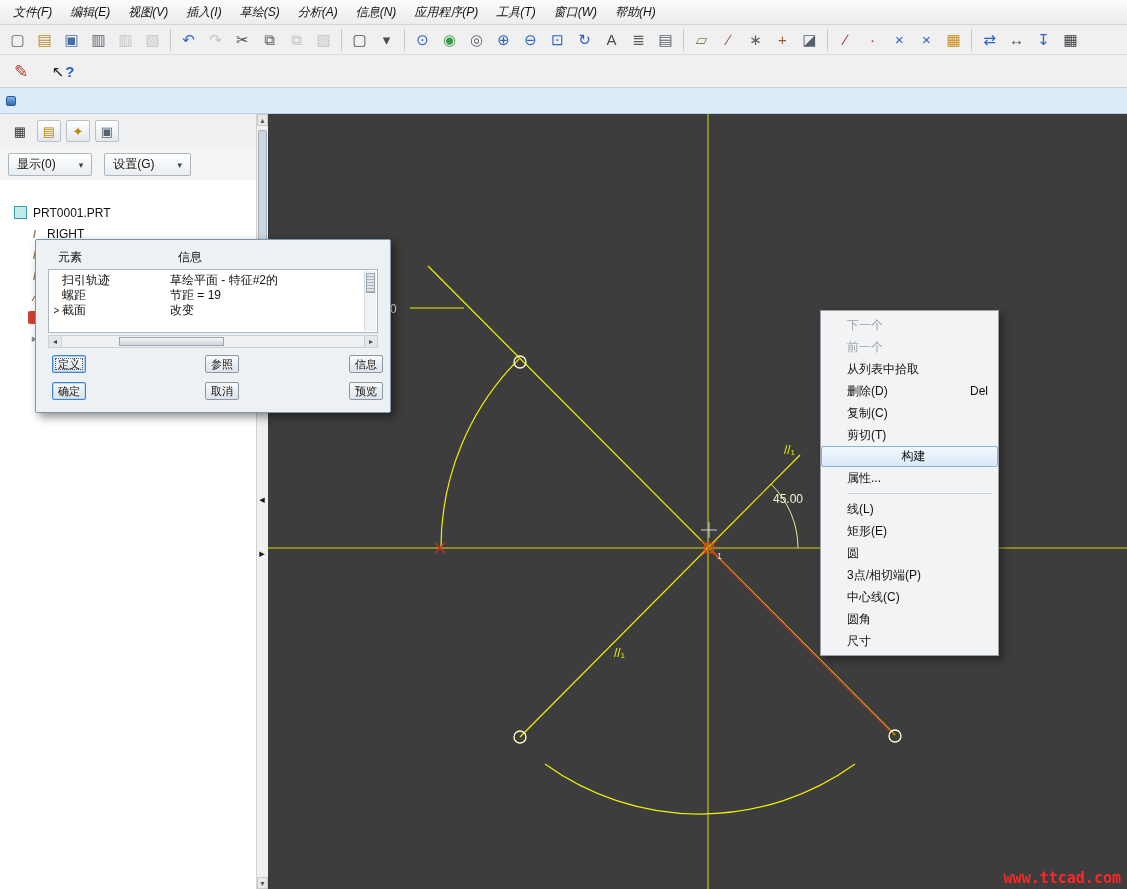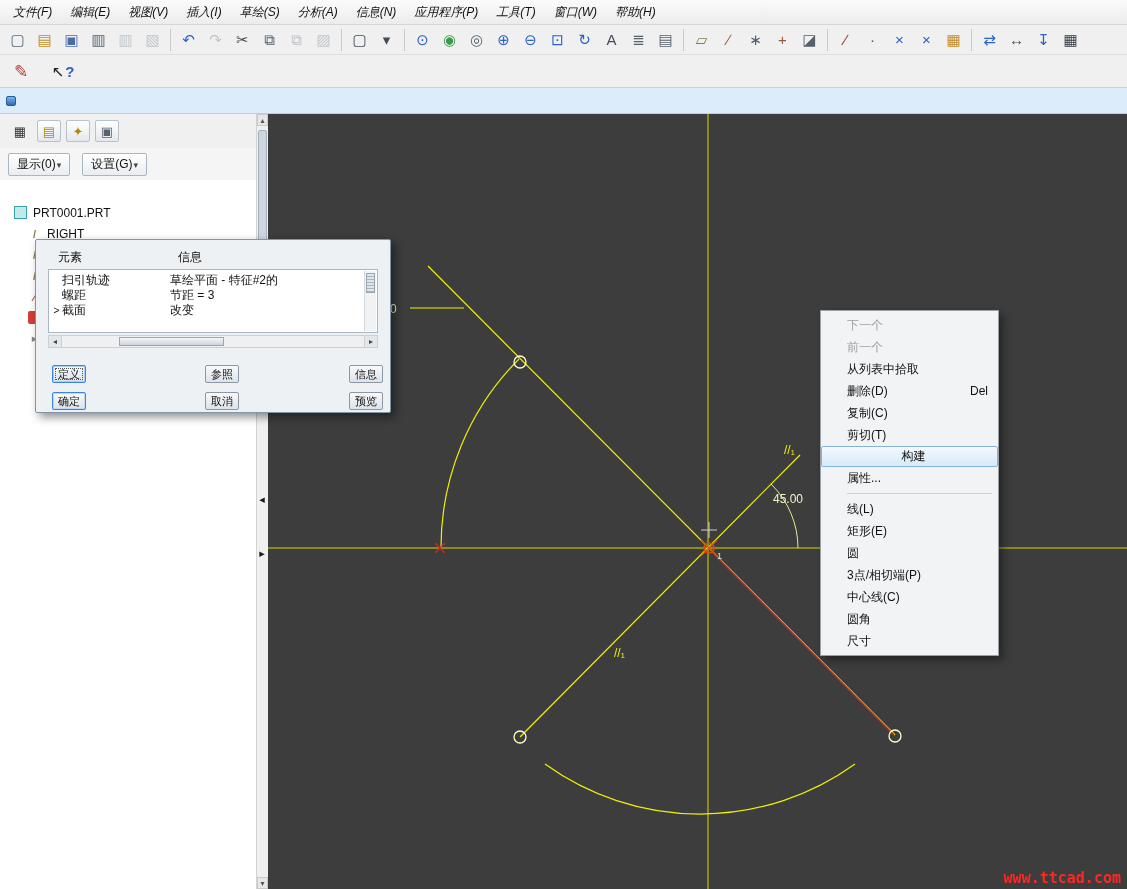--- a/index.html
+++ b/index.html
@@ -34,21 +34,21 @@
   
   .workarea { position:absolute; top:114px; left:0; right:0; bottom:0; display:flex; }
 
   .nav { width:256px; background:#f5f5f5; position:relative; }
   .nav-tabs { height:34px; display:flex; align-items:center; gap:5px; padding-left:8px; background:#f0f0f0; }
   .nav-tab { width:24px; height:22px; border:1px solid #b8c2cc; background:linear-gradient(#ffffff,#e4e8ec);
              display:flex; align-items:center; justify-content:center; border-radius:2px; font-size:13px; }
   .nav-tab.flat { border:none; background:none; }
   .nav-dd-row { display:flex; gap:12px; padding:5px 8px 6px; background:#f5f5f5; border-bottom:1px solid #e2e2e2; }
   .nav-dd { border:1px solid #aab6c0; background:linear-gradient(#ffffff,#e9edf1); padding:2px 8px;
-            display:flex; gap:1px; align-items:center; border-radius:2px; }
+            display:flex; gap:23px; align-items:center; border-radius:2px; }
   .nav-dd .dd-arrow { font-size:9px; color:#444; }
   .tree { position:absolute; top:66px; bottom:0; left:0; right:0; background:#ffffff; padding-top:26px; }
   .tree-item { height:21px; display:flex; gap:6px; padding-left:14px; }
   .tree-ic { width:13px; height:13px; flex:0 0 auto; display:flex; align-items:center; justify-content:center;
              font-size:11px; color:#777; }
   .ti-part { background:#bfe9ea; border:1px solid #3aa0a8; }
   .ti-datum-plane::before { content:"/"; color:#8a7a4a; font-weight:bold; }
   .ti-datum-axis::before { content:"⁄"; color:#9a5a3a; font-weight:bold; }
   .ti-feature-red { background:#d04030; border-radius:2px; }
   .ti-feature::before { content:"▸"; color:#888; }
@@ -85,21 +85,21 @@
   .dlg-info { flex:1; white-space:nowrap; overflow:hidden; }
   .dlg-vscroll { position:absolute; right:1px; top:1px; bottom:1px; width:12px; background:#f0f2f4; border-left:1px solid #d5dade; }
   .dlg-vthumb { position:absolute; top:2px; left:1px; width:9px; height:20px; background:repeating-linear-gradient(#dfe5ea 0 2px,#aab4bd 2px 3px); border:1px solid #9aa6b0; }
   .dlg-hscroll { height:13px; margin-top:2px; background:#eef0f2; border:1px solid #c9d0d6; position:relative; }
   .dlg-harrow { position:absolute; top:0; width:13px; height:11px; font-size:8px; color:#444; text-align:center; line-height:11px; background:#e3e7ea; }
   .dlg-harrow.l { left:0; border-right:1px solid #c9d0d6; }
   .dlg-harrow.r { right:0; border-left:1px solid #c9d0d6; }
   .dlg-hthumb { position:absolute; left:70px; top:1px; height:9px; width:105px; background:linear-gradient(#f6f8fa,#ccd4db); border:1px solid #9aa6b0; }
   .dlg-btnrow { position:relative; height:20px; margin-top:7px; }
   .btn { position:absolute; width:34px; height:18px; font-size:11px; background:linear-gradient(#f8f9fa,#dde3e9);
-         border:1px solid #8a98a6; border-radius:2px; text-align:center; line-height:16px; cursor:default;margin-top:10px; }
+         border:1px solid #8a98a6; border-radius:2px; text-align:center; line-height:16px; cursor:default; }
   .btn.focus { border-color:#3a86d8; box-shadow:0 0 0 1px #a9cdf0 inset; outline:1px dotted #555; outline-offset:-4px; }
   .btn.default { border-color:#3a86d8; box-shadow:0 0 0 1px #bcd8f2 inset; }
   .b1 { left:4px; } .b2 { left:157px; } .b3 { left:301px; }
 
   
   .ctxmenu { position:absolute; left:820px; top:310px; width:179px; background:#f1f3f5;
              border:1px solid #9aa0a6; box-shadow:4px 4px 8px rgba(0,0,0,.4); padding:3px 0; z-index:20; }
   .cm-item { height:22px; display:flex; align-items:center; padding:0 10px 0 26px; }
   .cm-label { flex:1; white-space:nowrap; }
   .cm-shortcut { margin-left:8px; }
@@ -465,21 +465,21 @@
 
           <div class="dlg-row">
             <span class="dlg-marker"></span>
             <span class="dlg-el">扫引轨迹</span>
             <span class="dlg-info">草绘平面 - 特征#2的</span>
           </div>
 
           <div class="dlg-row">
             <span class="dlg-marker"></span>
             <span class="dlg-el">螺距</span>
-            <span class="dlg-info">节距 = 3</span>
+            <span class="dlg-info">节距 = 19</span>
           </div>
 
           <div class="dlg-row">
             <span class="dlg-marker">&gt;</span>
             <span class="dlg-el">截面</span>
             <span class="dlg-info">改变</span>
           </div>
         </div>
       <div class="dlg-hscroll">
         <span class="dlg-harrow l">◂</span>

